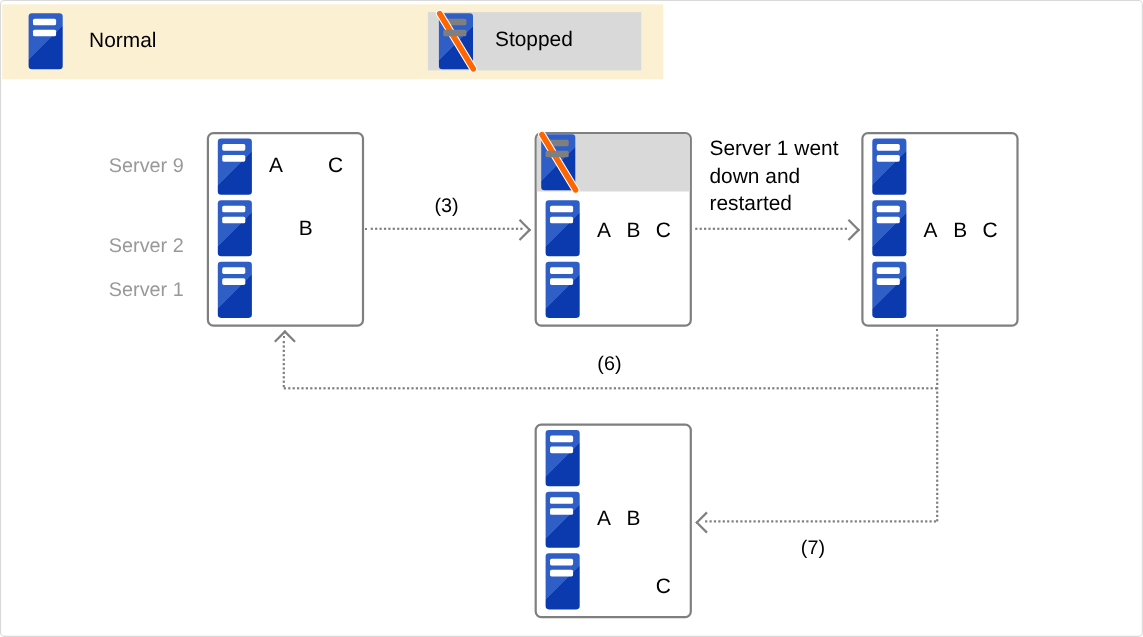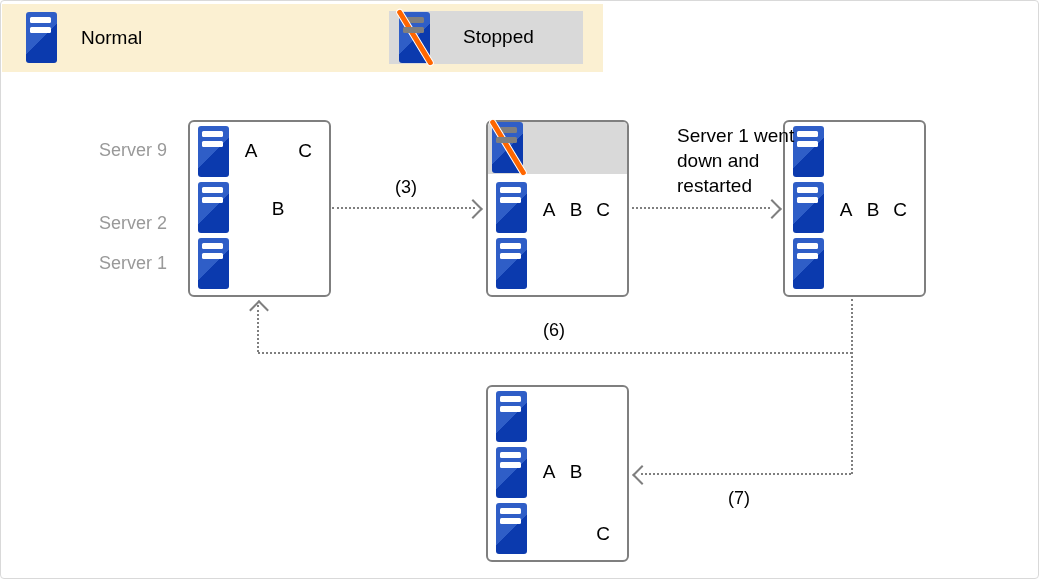--- a/index.html
+++ b/index.html
@@ -40,35 +40,35 @@
   .row-label{position:absolute;left:86px;width:80px;text-align:right;font-size:18px;color:#999999;white-space:nowrap;}
   
   .dh{position:absolute;height:0;border-top:2px dotted #7f7f7f;}
   .dv{position:absolute;width:0;border-left:2px dotted #7f7f7f;}
   .chev{position:absolute;width:12px;height:12px;
         border-top:2.5px solid #7f7f7f;border-right:2.5px solid #7f7f7f;}
   .chev.right{transform:rotate(45deg);}
   .chev.up{transform:rotate(-45deg);}
   .chev.left{transform:rotate(225deg);}
   .steplabel{position:absolute;width:60px;text-align:center;font-size:18px;color:#000;}
-  .annotation{position:absolute;left:644px;top:122px;width:134px;font-size:19px;line-height:25px;color:#000;margin-left:32px;}
+  .annotation{position:absolute;left:644px;top:122px;width:134px;font-size:19px;line-height:25px;color:#000;}
 </style>
 </head>
 <body>
 
 <div class="canvas">
 
   <div class="legend-bar">
     <span class="srv" style="left:24px;top:8px"></span>
     <span class="legend-label" style="left:79px;top:23px">Normal</span>
     <div class="stopped-legend">
       <span class="srv stopped" style="left:10px;top:1px">
           <i class="stripe"></i>
         </span>
-      <span class="legend-label" style="left:74px;top:15px">Stopped</span>
+      <span class="legend-label" style="left:61px;top:15px">Stopped</span>
     </div>
   </div>
 
   <div class="row-label" style="top:139px">Server 9</div>
   <div class="row-label" style="top:212px">Server 2</div>
   <div class="row-label" style="top:252px">Server 1</div>
 
   <div class="box" style="left:187px;top:119px">
     <span class="srv" style="left:8px;top:4px"></span>
     <span class="srv" style="left:8px;top:60px"></span>

